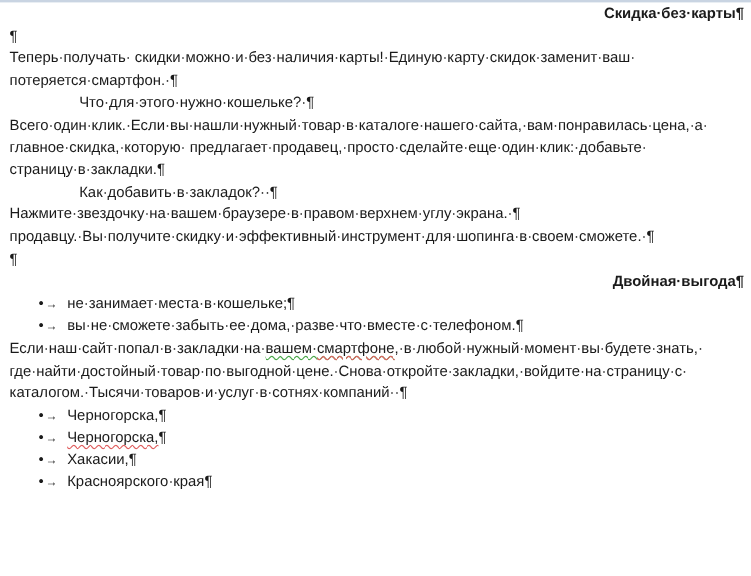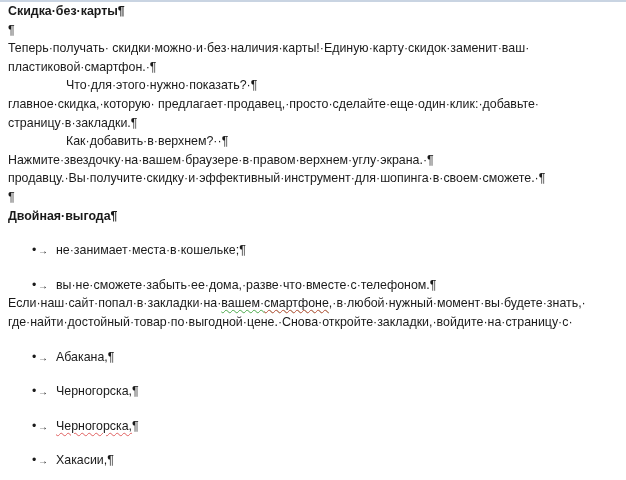--- a/index.html
+++ b/index.html
@@ -11,69 +11,68 @@
     .top-edge {
       position: absolute; left: 0; top: 0; width: 626px; height: 2px;
       background: #c9d4e2;
     }
     .page {
       position: absolute; left: 8px; top: 2px; width: 612px;
     }
     .line {
       height: 18.6px; line-height: 18.6px; white-space: nowrap;
     }
-    .heading { text-align: left; font-weight: bold; }
+    .heading { text-align: right; font-weight: bold; }
     .indent1 { padding-left: 58px; }
-    .bullet { padding-left: 24px; margin-top: 16px; }
+    .bullet { padding-left: 24px; }
     .bullet .dot { display: inline-block; width: 6px; }
     .bullet .arrow { display: inline-block; width: 18px; font-size: 10px; }
     .u-red {
       text-decoration: underline wavy #e06060;
       text-underline-offset: 2px; text-decoration-thickness: 1px;
     }
     .u-green {
       text-decoration: underline wavy #4aa84a;
       text-underline-offset: 2px; text-decoration-thickness: 1px;
     }
   </style>
 </head>
 <body>
 
 <div class="top-edge"></div>
 
 <div class="page">
   <div class="line heading">Скидка·без·карты¶</div>
   <div class="line">¶</div>
   <div class="line">Теперь·получать· скидки·можно·и·без·наличия·карты!·Единую·карту·скидок·заменит·ваш·</div>
-  <div class="line">пластиковой·смартфон.·¶</div>
-  <div class="line indent1">Что·для·этого·нужно·показать?·¶</div>
+  <div class="line">потеряется·смартфон.·¶</div>
+  <div class="line indent1">Что·для·этого·нужно·кошельке?·¶</div>
+  <div class="line">Всего·один·клик.·Если·вы·нашли·нужный·товар·в·каталоге·нашего·сайта,·вам·понравилась·цена,·а·</div>
   <div class="line">главное·скидка,·которую· предлагает·продавец,·просто·сделайте·еще·один·клик:·добавьте·</div>
   <div class="line">страницу·в·закладки.¶</div>
-  <div class="line indent1">Как·добавить·в·верхнем?··¶</div>
+  <div class="line indent1">Как·добавить·в·закладок?··¶</div>
   <div class="line">Нажмите·звездочку·на·вашем·браузере·в·правом·верхнем·углу·экрана.·¶</div>
   <div class="line">продавцу.·Вы·получите·скидку·и·эффективный·инструмент·для·шопинга·в·своем·сможете.·¶</div>
   <div class="line">¶</div>
 
   <div class="line heading">Двойная·выгода¶</div>
 
   <div class="line bullet">
     <span class="dot">•</span><span class="arrow">→</span><span>не·занимает·места·в·кошельке;¶</span>
   </div>
   <div class="line bullet">
     <span class="dot">•</span><span class="arrow">→</span><span>вы·не·сможете·забыть·ее·дома,·разве·что·вместе·с·телефоном.¶</span>
   </div>
 
   <div class="line">
     <span>Если·наш·сайт·попал·в·закладки·на·</span><span class="u-green"><span>вашем·</span><span class="u-red">смартфоне</span></span><span>,·в·любой·нужный·момент·вы·будете·знать,·</span>
   </div>
   <div class="line">где·найти·достойный·товар·по·выгодной·цене.·Снова·откройте·закладки,·войдите·на·страницу·с·</div>
+  <div class="line">каталогом.·Тысячи·товаров·и·услуг·в·сотнях·компаний··¶</div>
 
-  <div class="line bullet">
-    <span class="dot">•</span><span class="arrow">→</span><span>Абакана,¶</span>
-  </div>
   <div class="line bullet">
     <span class="dot">•</span><span class="arrow">→</span><span>Черногорска,¶</span>
   </div>
   <div class="line bullet">
     <span class="dot">•</span><span class="arrow">→</span><span class="u-red">Черногорска,</span><span>¶</span>
   </div>
   <div class="line bullet">
     <span class="dot">•</span><span class="arrow">→</span><span>Хакасии,¶</span>
   </div>
   <div class="line bullet">

